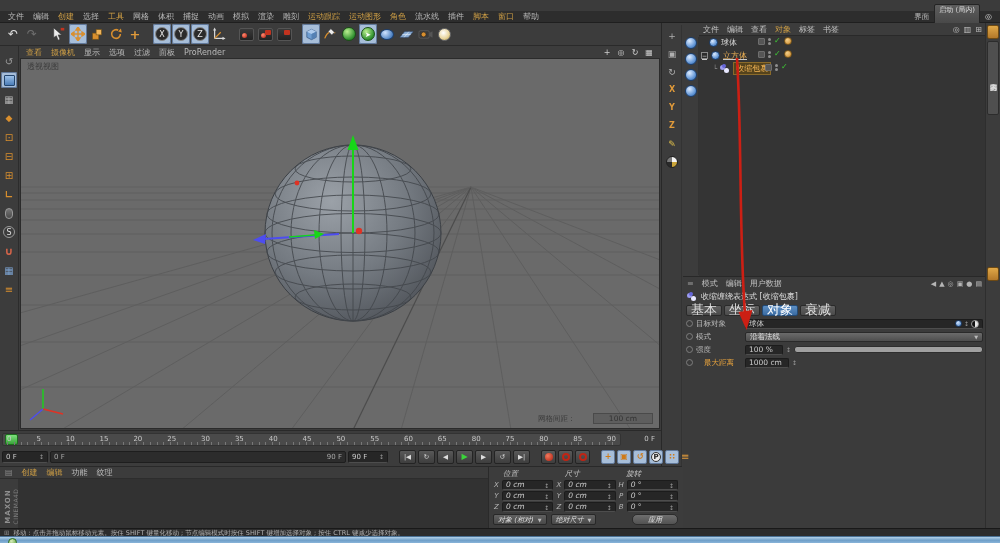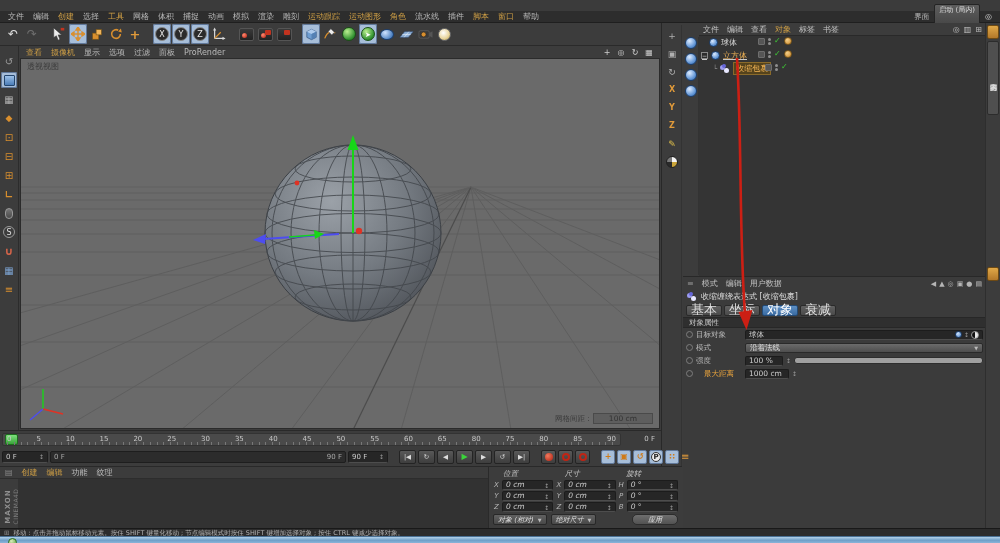--- a/index.html
+++ b/index.html
@@ -55,21 +55,21 @@
 
   
   .vp { left:19px; top:46px; width:642px; height:384px; background:#3c3c3c; }
   .vpmenu { position:absolute; left:0; top:0; width:100%; height:12px; display:flex; align-items:center;
             gap:9px; padding:0 7px; font-size:8px; color:#b9b9b9; }
   .vpicons { margin-left:auto; display:flex; gap:4px; color:#cfcfcf; font-size:8px; }
   .vpicons span { width:10px; text-align:center; }
   .vpcanvas { position:absolute; left:1px; top:12px; width:640px; height:371px; background:#6a6a6a;
               border:1px solid #2b2b2b; overflow:hidden; }
   .vplabel { position:absolute; left:3px; top:2px; font-size:8px; color:#3d3d3d; background:#61616100; padding:0 3px; }
-  .gridinfo { position:absolute; right:6px; bottom:4px; font-size:7.5px; color:#3c3c3c; display:flex; gap:3px; align-items:center; }
+  .gridinfo { position:absolute; right:6px; bottom:4px; font-size:7.5px; color:#3c3c3c; display:flex; gap:20px; align-items:center; }
   .gridinfo .val { background:#5e5e5e; border:1px solid #4a4a4a; padding:0 15px; color:#333; }
 
   
   .rregion { left:661px; top:23px; width:339px; height:505px; background:#3c3c3c; border-left:1px solid #282828; }
   .stripA { position:absolute; left:1px; top:2px; width:19px; height:500px; display:flex; flex-direction:column; align-items:center; gap:3px; padding-top:3px; border-right:1px solid #333; }
   .sic { width:15px; height:15px; display:flex; align-items:center; justify-content:center; font-size:9px; color:#b0b0b0; flex:none; }
   .sic.or { color:#e09a3a; font-weight:bold; font-size:8px; }
   .palette { width:12px; height:12px; border-radius:50%; border:1px solid #222;
              background:conic-gradient(#f5f5f5 0 25%, #caa53a 0 50%, #2a2a2a 0 75%, #7a7a7a 0); }
   .stripB { position:absolute; left:21px; top:14px; width:16px; height:238px; display:flex; flex-direction:column; align-items:center; gap:4px; border-right:1px solid #333; }
@@ -582,21 +582,20 @@
           <i style="left:2px;top:0;width:4px;height:4px;background:#6565d8;"></i>
         </span>
         <span>收缩缠绕表达式 [收缩包裹]</span>
       </div>
       <div class="attabs">
         <span class="tab">基本</span>
         <span class="tab">坐标</span>
         <span class="tab active">对象</span>
         <span class="tab">衰减</span>
       </div>
-      <div class="asection">对象属性</div>
       <div class="arow">
         <span class="tgl"></span>
         <span class="albl">目标对象</span>
         <span class="fld" style="flex:1;">
           <span style="flex:1;">球体</span>
           <span class="bluedot"></span>
           <span class="spin">↕</span>
           <span class="picker"></span>
         </span>
       </div>

